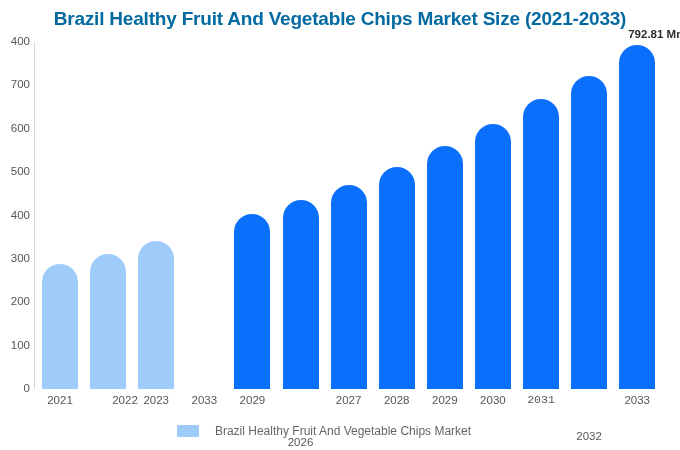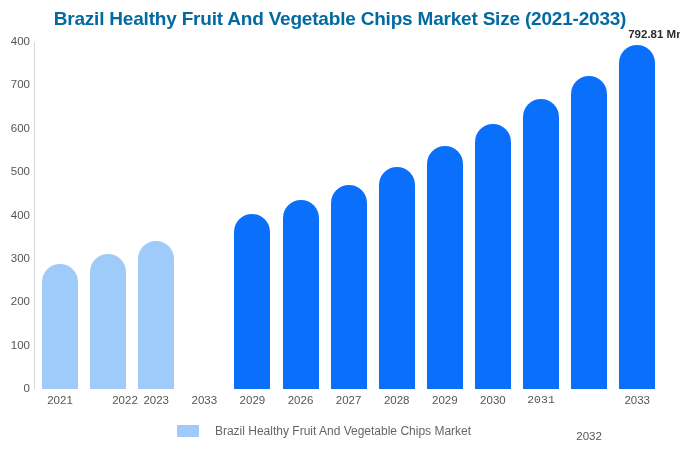--- a/index.html
+++ b/index.html
@@ -190,21 +190,21 @@
         <div class="bar-value-label anchor-right" style="bottom: 348.881px;">792.81 Mn</div>
       </div>
     </div>
 
   <div id="x-axis-labels">
       <div class="x-tick" style="left: 8px; text-align: center;">2021</div>
       <div class="x-tick" style="left: 73px;">2022</div>
       <div class="x-tick" style="left: 104.2px;">2023</div>
       <div class="x-tick" style="left: 152.3px;">2033</div>
       <div class="x-tick" style="left: 200.4px;">2029</div>
-      <div class="x-tick" style="left: 248.5px;">2026</div>
+      <div class="x-tick" style="left: 248.5px; margin-top: 42px;">2026</div>
       <div class="x-tick" style="left: 296.6px;">2027</div>
       <div class="x-tick" style="left: 344.7px;">2028</div>
       <div class="x-tick" style="left: 392.8px;">2029</div>
       <div class="x-tick" style="left: 440.9px;">2030</div>
       <div class="x-tick" style="left: 489px; font-family: Liberation Mono, monospace;">2031</div>
       <div class="x-tick" style="left: 537.1px; margin-top: 36px;">2032</div>
       <div class="x-tick" style="left: 585.2px;">2033</div>
     </div>
 
   <div id="legend">

